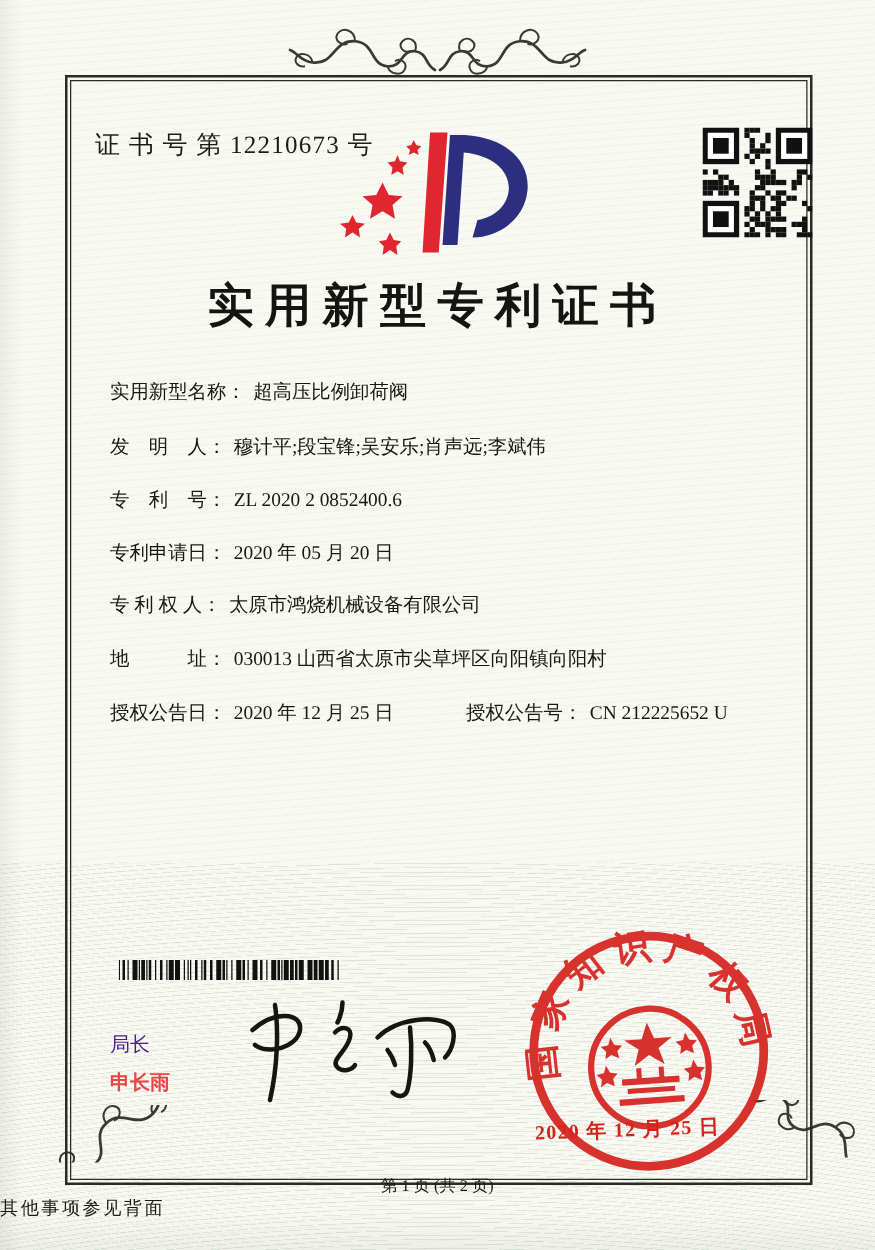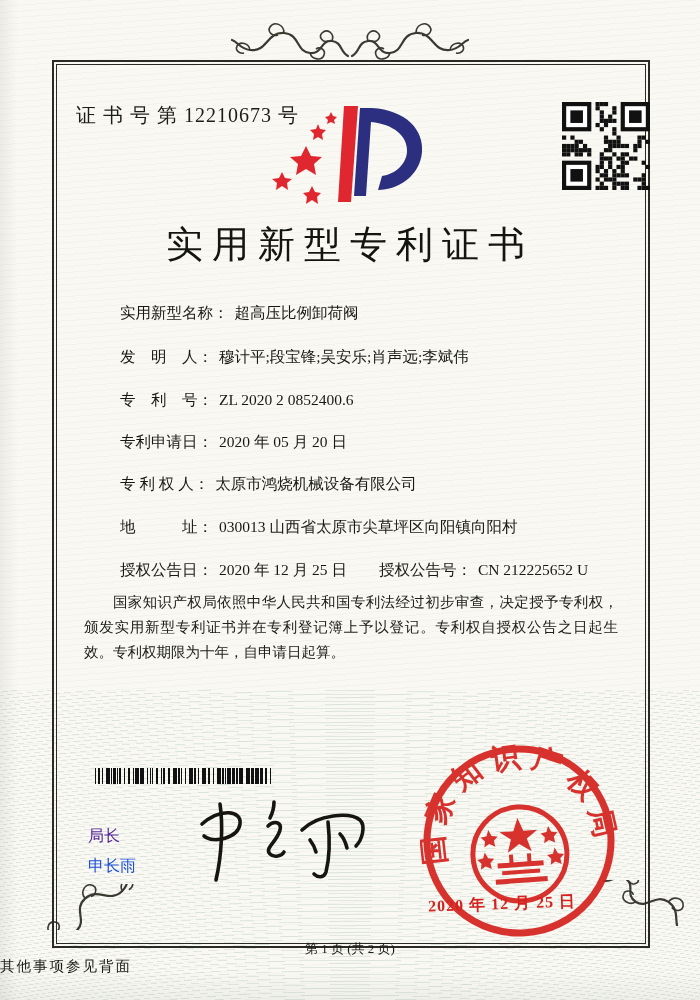--- a/index.html
+++ b/index.html
@@ -16,31 +16,31 @@
   .guilloche{position:absolute;left:0;right:0;top:690px;height:310px;
     background:repeating-radial-gradient(ellipse 1400px 700px at 50% 260%,
       rgba(95,145,115,.16) 0 1.2px,rgba(0,0,0,0) 1.2px 7px);
     pointer-events:none;}
   
   .frame-outer{position:absolute;left:52px;top:60px;width:594px;height:884px;
     border:2.6px solid #2b2b24;}
   .frame-inner{position:absolute;inset:2px;border:1px solid #2b2b24;}
   .abs{position:absolute;}
   .certno{left:76px;top:102px;font-size:20px;letter-spacing:1px;color:#1d1d18;}
-  .title{left:0;right:0;top:220px;text-align:center;font-size:37px;font-weight:normal;
+  .title{left:0;right:0;top:220px;text-align:center;font-size:37px;font-weight:bold;
     letter-spacing:9px;color:#141410;}
   .row{left:88px;font-size:15.5px;color:#191914;white-space:nowrap;}
-  .row .lab{display:inline-block;margin-left:32px;}
+  .row .lab{display:inline-block;}
   .row .val{margin-left:6px;}
   .pair2{margin-left:58px;text-align:center;}
   .paras{left:84px;top:590px;width:534px;font-size:14.5px;line-height:25px;
     color:#20201a;text-align:justify;font-style:oblique 4deg;}
   .paras p{margin:0;text-indent:2em;}
   .sig-title{left:88px;top:826px;font-size:16px;color:#4c1d95;}
-  .sig-name{left:88px;top:856px;font-size:16px;color:#1d4ed8;}
+  .sig-name{left:88px;top:856px;font-size:16px;color:#ef4444;font-weight:bold;}
   .footer-page{left:0;right:0;top:918px;text-align:center;font-size:13px;color:#1c1c16;margin-top:22px;}
   .back-note{left:0;right:0;top:957px;text-align:left;font-size:14.5px;color:#1c1c16;
     font-style:oblique 4deg;letter-spacing:2px;}
   .seal-date{left:428px;top:894px;font-size:16px;font-weight:bold;color:#d5221e;
     transform:rotate(-2deg);letter-spacing:1px;}
   .flourish{position:absolute;pointer-events:none;}
   svg{display:block;}
 </style>
 </head>
 <body>
@@ -234,21 +234,20 @@
   <span class="lab">专 利 权 人：</span><span class="val">太原市鸿烧机械设备有限公司</span>
 </div>
 <div class="abs row" style="top:517px">
   <span class="lab">地　　　址：</span><span class="val">030013 山西省太原市尖草坪区向阳镇向阳村</span>
 </div>
 <div class="abs row" style="top:560px">
   <span class="lab">授权公告日：</span><span class="val">2020 年 12 月 25 日</span><span class="lab pair2">授权公告号：</span><span class="val">CN 212225652 U</span>
 </div>
 
 <div class="abs paras">
-  <p>国家知识产权局依照中华人民共和国专利法经过初步审查，决定授予专利权，颁发实用新型专利证书并在专利登记簿上予以登记。专利权自授权公告之日起生效。专利权期限为十年，自申请日起算。</p>
 </div>
 
 <svg class="abs" style="left:95px;top:768px" width="178" height="16" id="barcode">
     <rect x="0" y="0" width="1" height="16" fill="#111"></rect>
     <rect x="3" y="0" width="2" height="16" fill="#111"></rect>
     <rect x="7" y="0" width="1" height="16" fill="#111"></rect>
     <rect x="11" y="0" width="4" height="16" fill="#111"></rect>
     <rect x="16" y="0" width="1" height="16" fill="#111"></rect>
     <rect x="18" y="0" width="3" height="16" fill="#111"></rect>
     <rect x="22" y="0" width="1" height="16" fill="#111"></rect>

